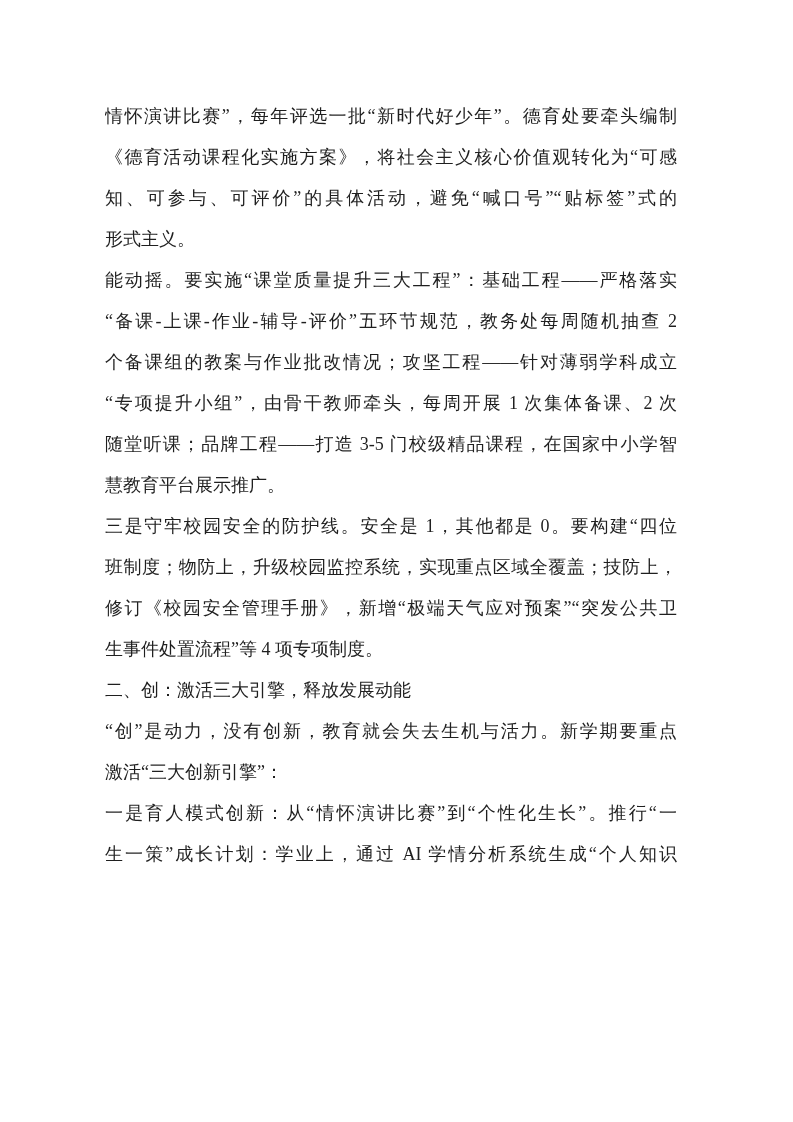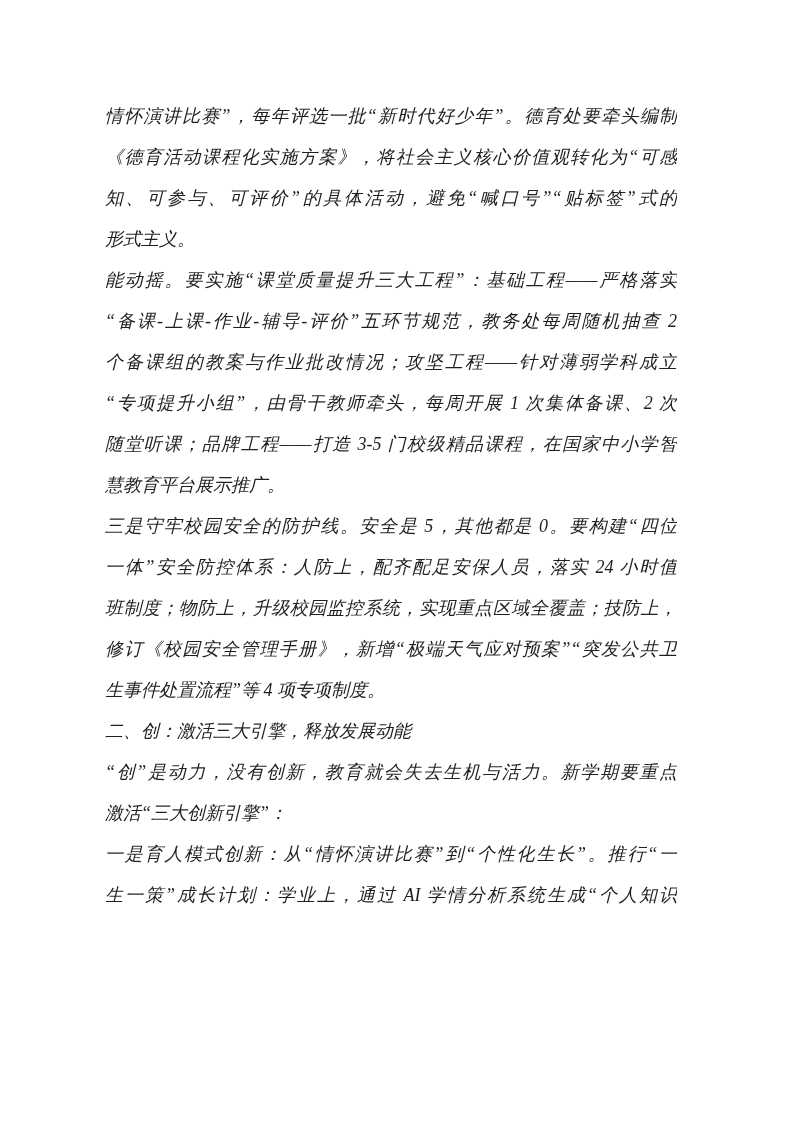--- a/index.html
+++ b/index.html
@@ -9,21 +9,20 @@
   }
   .doc-page {
     position: relative;
     width: 793px;
     height: 1122px;
     background: #ffffff;
     box-sizing: border-box;
     padding: 96px 116px 0 105px;
     overflow: hidden;
     font-family: "Liberation Serif", "DejaVu Serif", serif;
-    font-style: italic;
   }
   .paragraph {
     margin: 0;
     padding: 0;
   }
   .text-line {
     height: 41px;
     line-height: 41px;
     font-size: 18px;
     color: #1f1f1f;
@@ -52,22 +51,21 @@
       </div>
       <div class="paragraph">
         <div class="text-line justify">能动摇。要实施“课堂质量提升三大工程”：基础工程——严格落实</div>
         <div class="text-line justify">“备课-上课-作业-辅导-评价”五环节规范，教务处每周随机抽查 2</div>
         <div class="text-line justify">个备课组的教案与作业批改情况；攻坚工程——针对薄弱学科成立</div>
         <div class="text-line justify">“专项提升小组”，由骨干教师牵头，每周开展 1 次集体备课、2 次</div>
         <div class="text-line justify">随堂听课；品牌工程——打造 3-5 门校级精品课程，在国家中小学智</div>
         <div class="text-line endline">慧教育平台展示推广。</div>
       </div>
       <div class="paragraph">
-        <div class="text-line justify">三是守牢校园安全的防护线。安全是 5，其他都是 0。要构建“四位</div>
-        <div class="text-line justify">一体”安全防控体系：人防上，配齐配足安保人员，落实 24 小时值</div>
+        <div class="text-line justify">三是守牢校园安全的防护线。安全是 1，其他都是 0。要构建“四位</div>
         <div class="text-line justify">班制度；物防上，升级校园监控系统，实现重点区域全覆盖；技防上，</div>
         <div class="text-line justify">修订《校园安全管理手册》，新增“极端天气应对预案”“突发公共卫</div>
         <div class="text-line endline">生事件处置流程”等 4 项专项制度。</div>
       </div>
       <div class="paragraph">
         <div class="text-line endline">二、创：激活三大引擎，释放发展动能</div>
       </div>
       <div class="paragraph">
         <div class="text-line justify">“创”是动力，没有创新，教育就会失去生机与活力。新学期要重点</div>
         <div class="text-line endline">激活“三大创新引擎”：</div>

